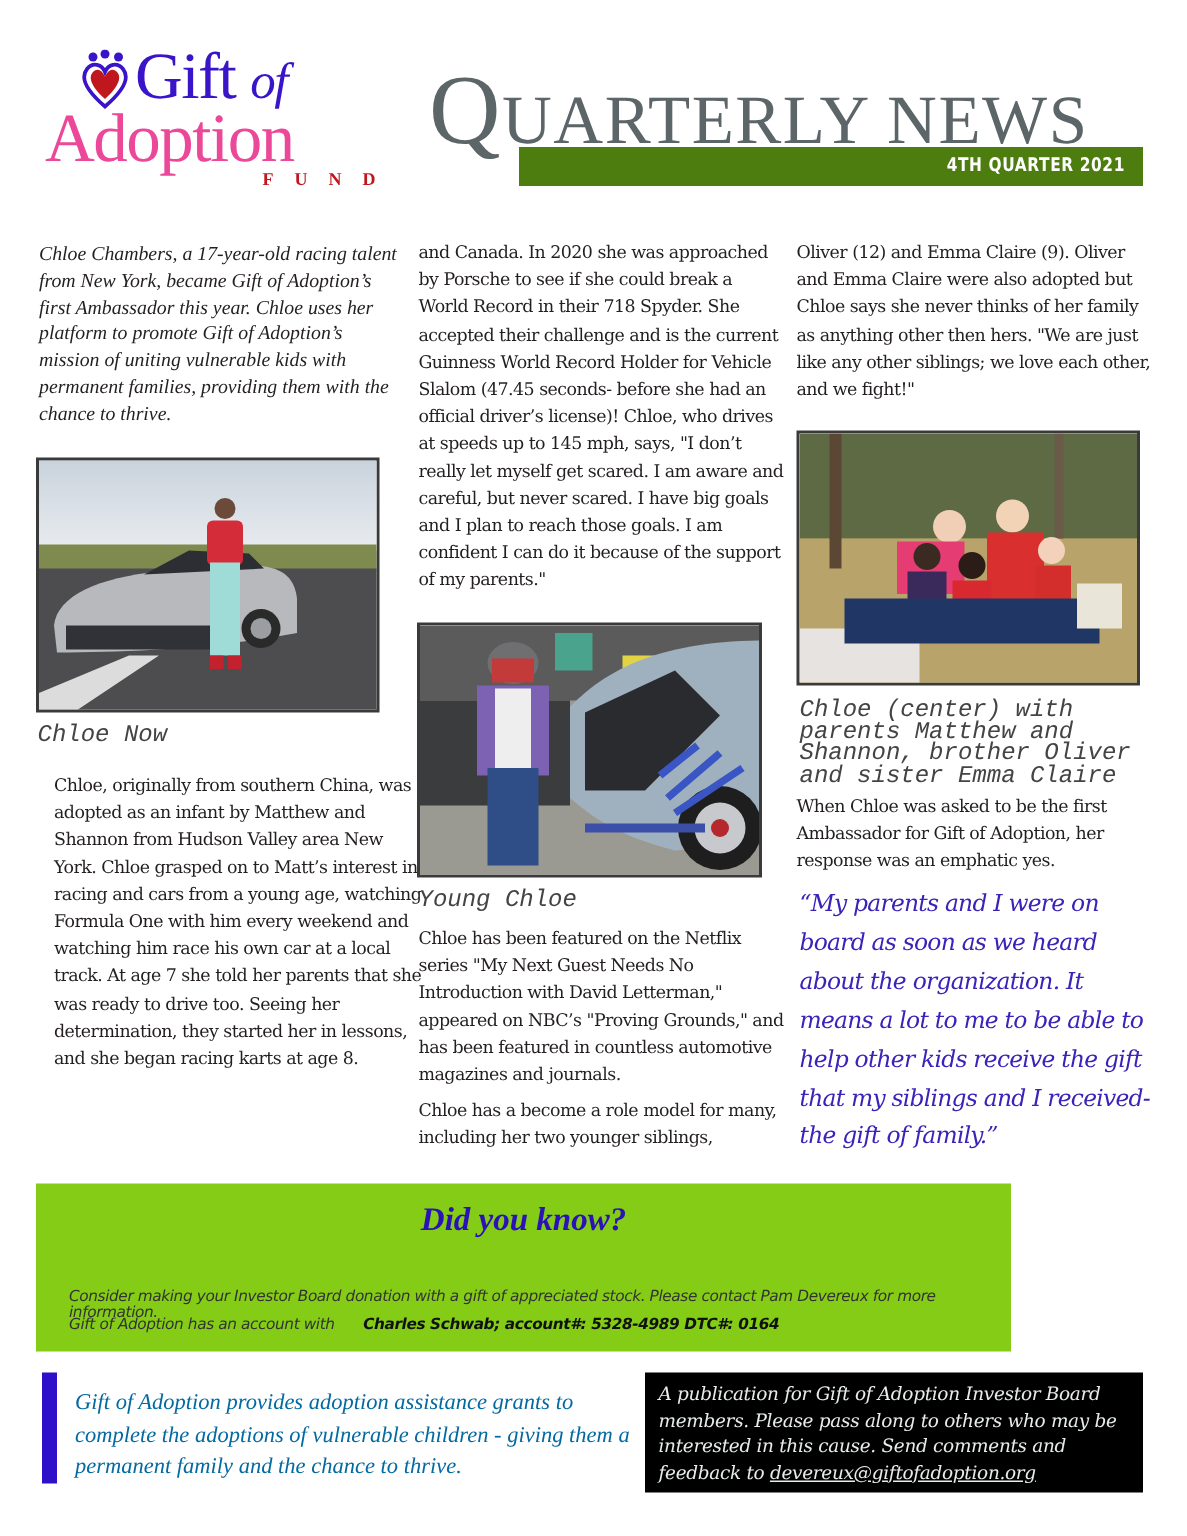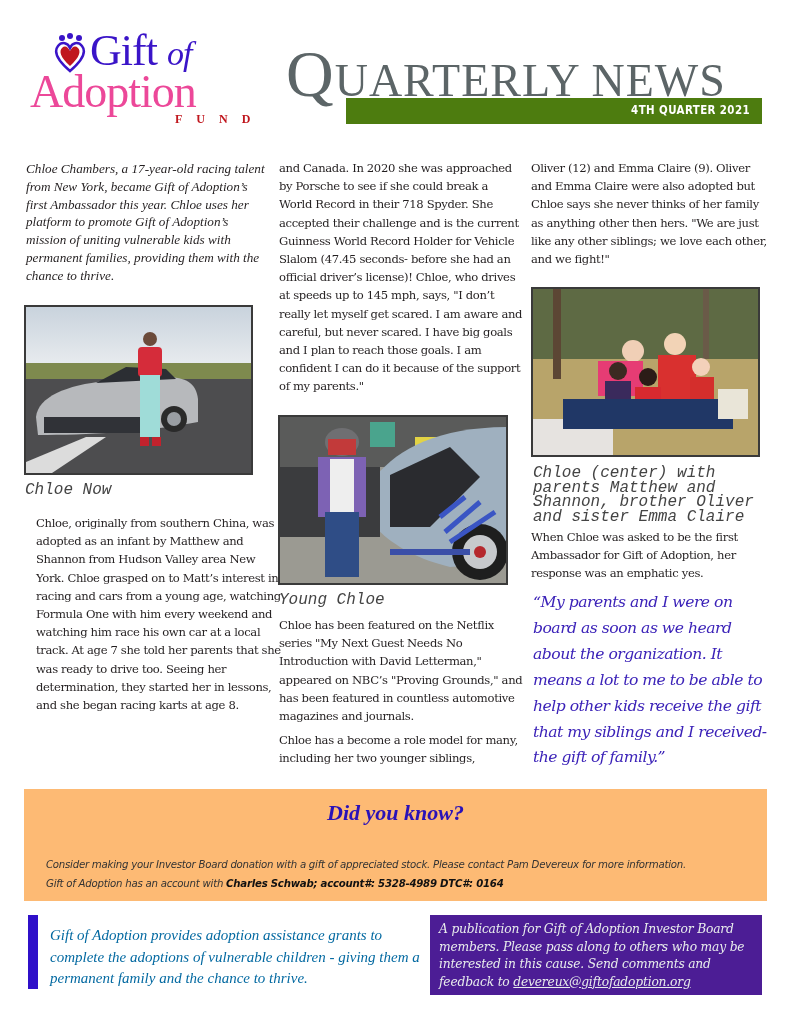--- a/index.html
+++ b/index.html
@@ -28,32 +28,32 @@
   .intro { position:absolute; left:26px; top:160px; width:240px; font-family:"Liberation Serif", serif; font-style:italic; font-size:13.2px; line-height:17.8px; color:#231f20; }
 
   p.body { margin:0; font-family:"DejaVu Serif", serif; font-size:11.6px; line-height:18.2px; color:#231f20; letter-spacing:-0.35px; }
 
   .photo { position:absolute; border:2px solid #3a3a3a; box-sizing:border-box; overflow:hidden; }
   .caption { position:absolute; font-family:Liberation Mono, monospace; font-style:italic; font-size:16px; color:#444; line-height:14.5px; }
 
   .quote { position:absolute; left:533px; top:590px; width:240px; font-family:"DejaVu Serif", serif; font-style:italic; font-size:15.6px; line-height:25.9px; color:#3b22b8; letter-spacing:-0.5px; }
 
   
-  .dyk { position:absolute; left:24px; top:789px; width:743px; height:112px; background:#fdba74; }
+  .dyk { position:absolute; left:24px; top:789px; width:650px; height:112px; background:#84cc16; }
   .dyk .h { position:absolute; left:0; width:100%; top:11px; text-align:center; font-family:"Liberation Serif", serif; font-style:italic; font-weight:bold; font-size:22px; color:#2a12b8; }
   .dyk .sub { position:absolute; left:22px; top:43px; font-family:"Liberation Serif", serif; font-style:italic; font-weight:bold; font-size:17px; color:#111; }
   .dyk .l1 { position:absolute; left:22px; top:70px; font-family:"DejaVu Sans", sans-serif; font-style:italic; font-size:10.2px; color:#333; letter-spacing:-0.25px; }
   .dyk .l2 { position:absolute; left:22px; top:89px; font-family:"DejaVu Sans", sans-serif; font-style:italic; font-size:10.2px; color:#333; letter-spacing:-0.25px; }
-  .dyk .l2 b { color:#111; }
+  .dyk .l2 b { color:#111;margin-left:16px; }
 
   .mission { position:absolute; left:28px; top:915px; width:390px; height:74px; }
   .mission .rule { position:absolute; left:0; top:0; width:10px; height:74px; background:#2f10c9; }
   .mission .txt { position:absolute; left:22px; top:10px; width:370px; font-family:"Liberation Serif", serif; font-style:italic; font-size:15px; line-height:21.5px; color:#0369a1; }
 
-  .pub { position:absolute; left:430px; top:915px; width:332px; height:80px; background:#4c1d95; }
+  .pub { position:absolute; left:430px; top:915px; width:332px; height:80px; background:#000000; }
   .pub .txt { position:absolute; left:9px; top:6px; width:320px; font-family:"DejaVu Serif", serif; font-style:italic; font-size:12.3px; line-height:17.6px; color:#e8ecec; letter-spacing:-0.2px; }
   .pub a { color:#e8ecec; text-decoration:underline; }
 </style>
 </head>
 <body>
 
 <div class="logo">
   <svg class="heart" viewBox="0 0 36 40">
     <circle cx="10" cy="5" r="3" fill="#3a14c8"></circle>
     <circle cx="18" cy="3" r="3" fill="#3a14c8"></circle>

